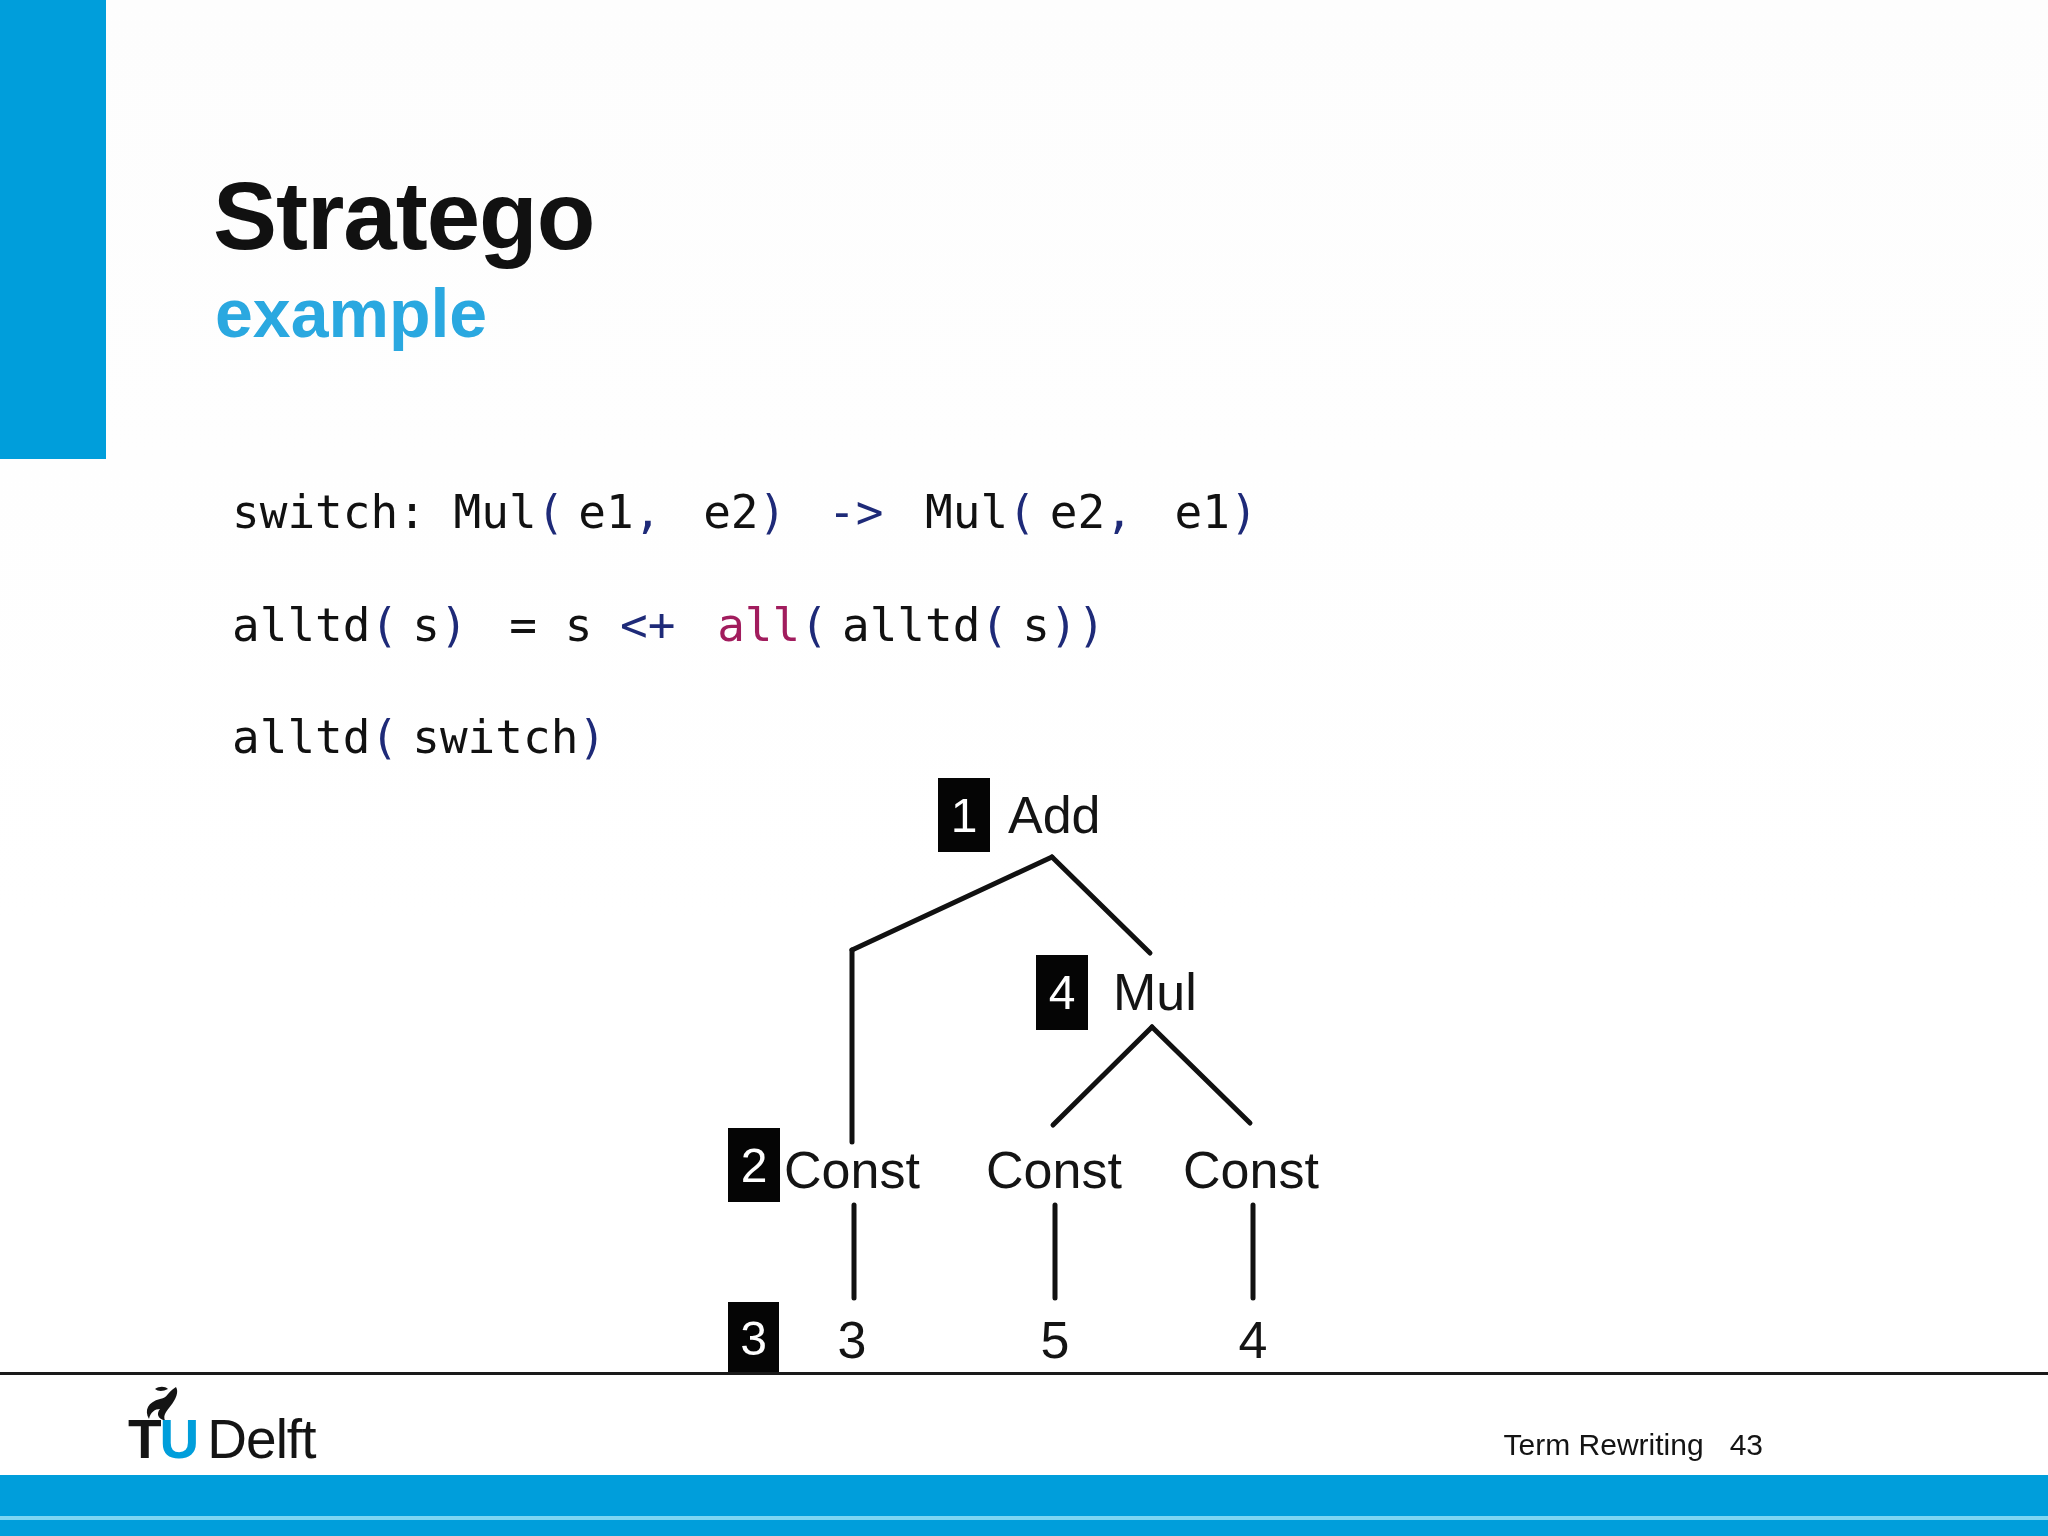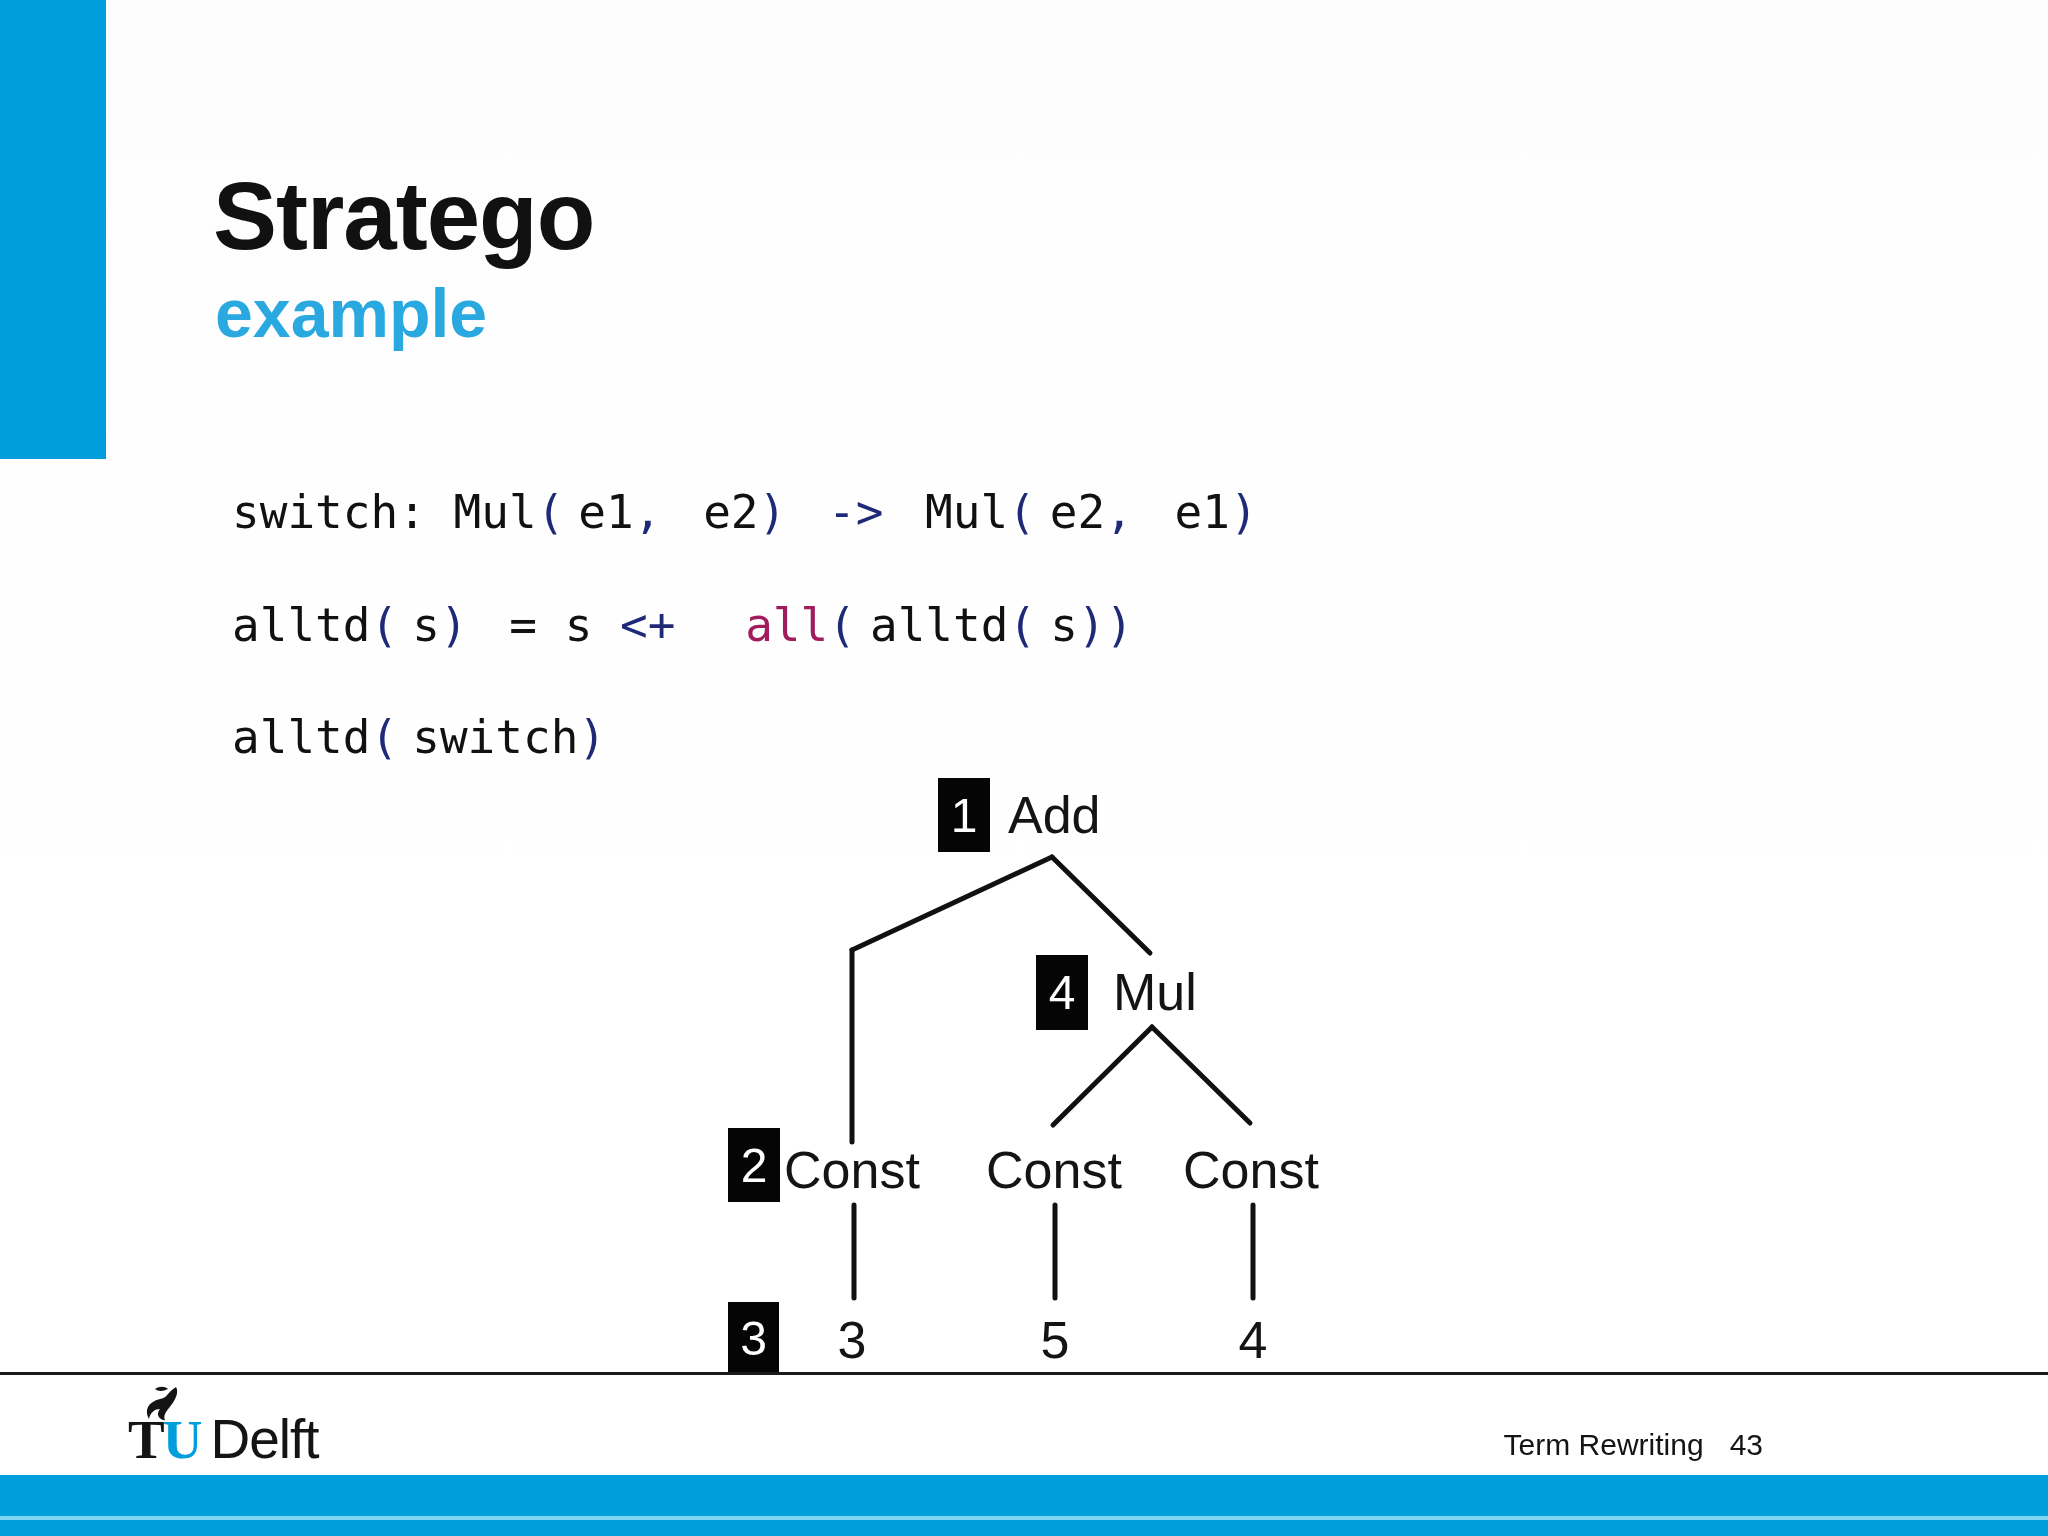--- a/index.html
+++ b/index.html
@@ -10,35 +10,35 @@
   html,body{width:2048px;height:1536px;}
   body{font-family:"Liberation Sans",sans-serif;background:#ffffff;position:relative;overflow:hidden;}
   .slide{position:absolute;left:0;top:0;width:2048px;height:1536px;background:linear-gradient(180deg,#fdfdfd 0%,#ffffff 60%);text-align:right;}
   .leftbar{position:absolute;left:0;top:0;width:106px;height:459px;background:var(--accent);}
   .title{position:absolute;left:213px;top:166px;font-size:96px;line-height:1.05;font-weight:600;color:var(--ink);letter-spacing:-1px;}
   .subtitle{position:absolute;left:215px;top:278px;font-size:68px;line-height:1.05;font-weight:600;color:var(--subtitle);}
   .code{position:absolute;left:218px;top:0;width:1500px;}
   .code-line{position:absolute;left:0;font-family:"DejaVu Sans Mono",monospace;font-size:46px;line-height:46px;white-space:pre;color:var(--ink);}
   .tk-plain{color:var(--ink);margin-left:14px;}
   .tk-punct{color:var(--navy);}
-  .tk-keyword{color:var(--maroon);margin-left:28px;}
+  .tk-keyword{color:var(--maroon);}
   .tree-svg{position:absolute;left:0;top:0;width:2048px;height:1536px;pointer-events:none;}
   .tree-svg line{stroke:#111;stroke-width:5;stroke-linecap:round;}
   .badge{position:absolute;background:#050505;color:#ffffff;display:flex;align-items:center;justify-content:center;
          font-size:48px;font-weight:400;}
   .node-label{position:absolute;font-size:52px;color:#141414;white-space:nowrap;transform:translateY(-50%);}
   .leaf-num{position:absolute;font-size:52px;color:#141414;transform:translate(-50%,-50%);}
   .divider{position:absolute;left:0;top:1372px;width:2048px;height:3px;background:#1a1a1a;}
   .footer-bar{position:absolute;left:0;top:1475px;width:2048px;height:61px;background:var(--accent);}
   .footer-stripe{position:absolute;left:0;top:1516px;width:2048px;height:4px;background:var(--light-line);}
   .logo{position:absolute;left:128px;top:1386px;width:260px;height:80px;}
   .flame{position:absolute;left:8px;top:0;width:46px;height:36px;}
   .flame path{fill:#141414;}
   .logo-text{position:absolute;left:0;top:26px;font-size:55px;line-height:55px;white-space:nowrap;}
-  .logo-tu{font-weight:700;color:#141414;letter-spacing:-2px;font-family:Liberation Serif, serif;}
+  .logo-tu{font-weight:700;color:#141414;letter-spacing:-2px;}
   .logo-u{color:var(--accent);}
   .logo-delft{font-weight:400;color:#141414;margin-left:10px;letter-spacing:-1px;}
   .pagefoot{position:absolute;top:1428px;right:285px;font-size:30px;color:#141414;display:flex;gap:26px;}
 </style>
 </head>
 <body>
 
 <div class="slide">
 
   <div class="leftbar"></div>

